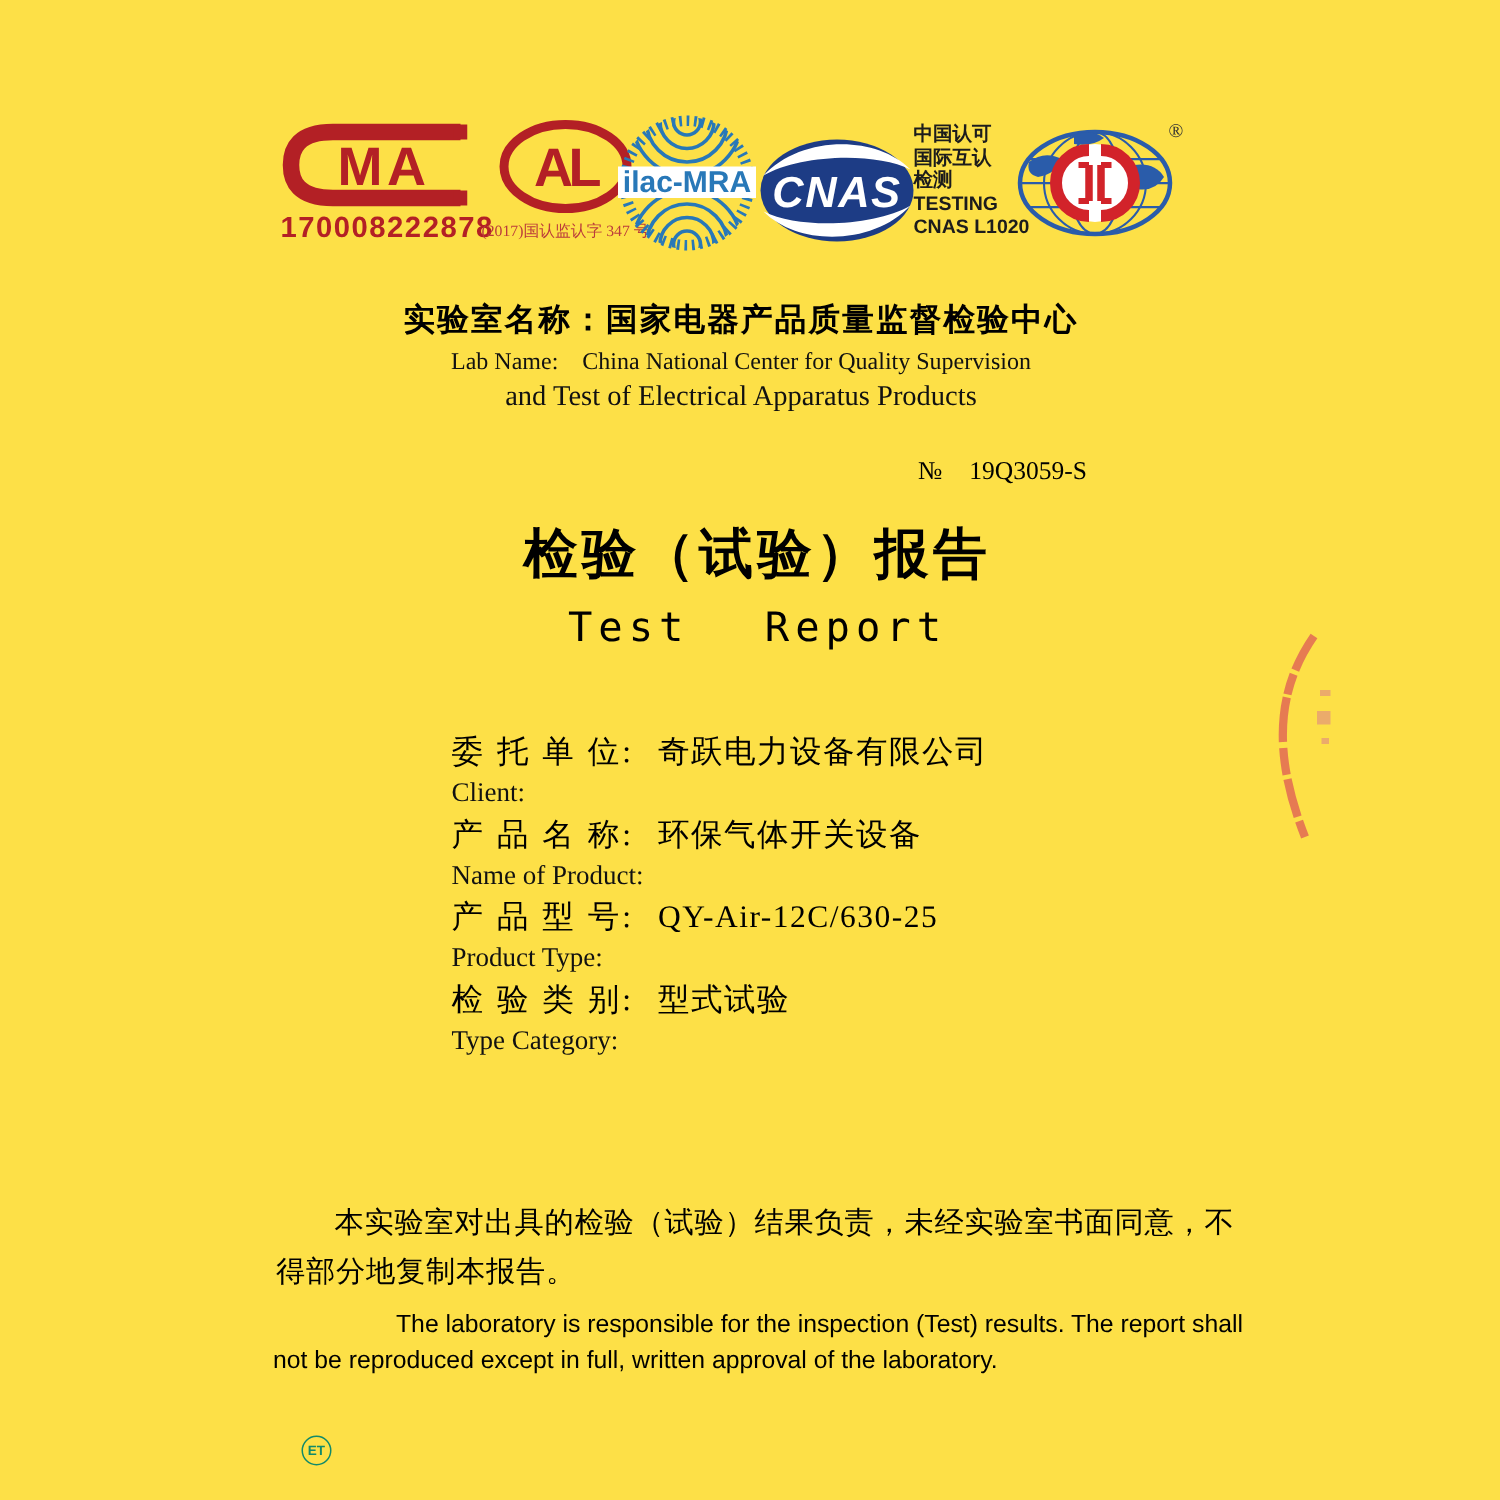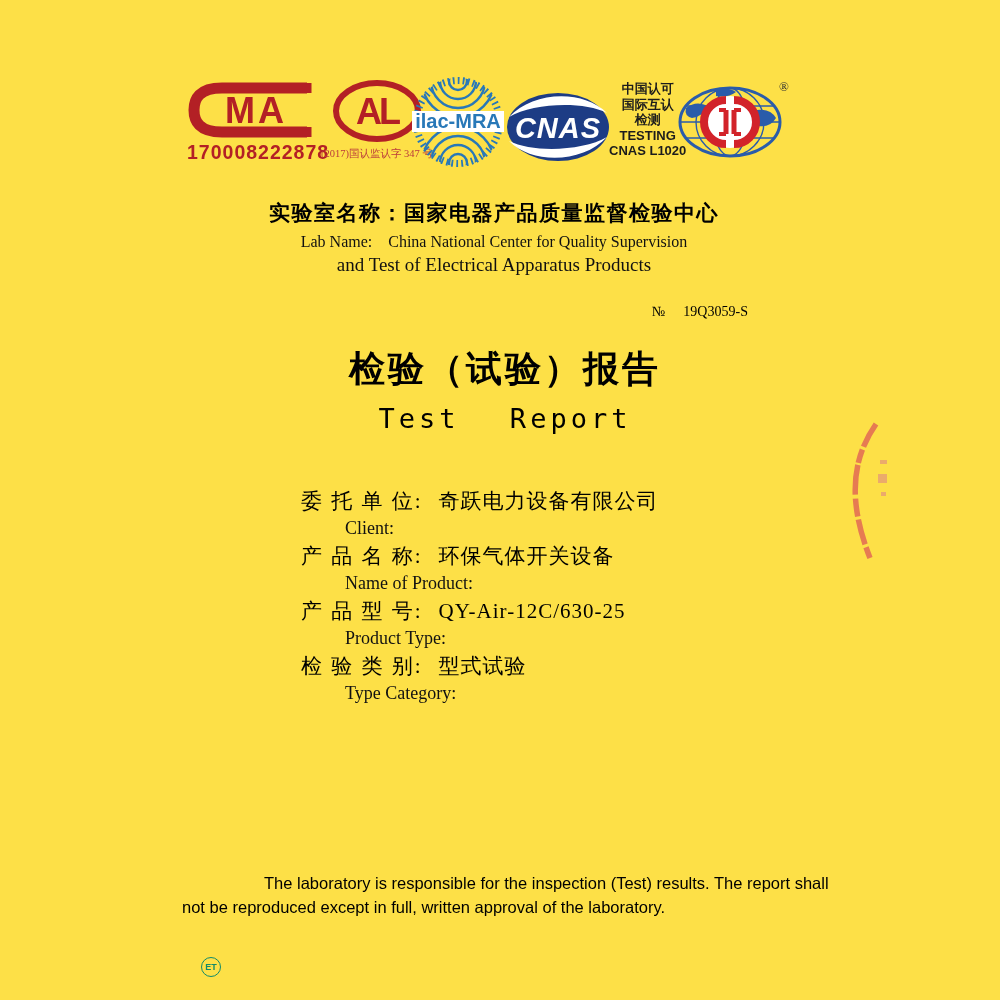--- a/index.html
+++ b/index.html
@@ -6,47 +6,47 @@
   .page{position:relative;width:1000px;height:1000px;background:#fde047;
         font-family:"Liberation Serif",serif;color:#111;overflow:hidden;margin:0 auto;}
   .abs{position:absolute;}
 
   
   .cma-number{left:187px;top:141px;font-family:"Liberation Sans",sans-serif;
               font-weight:bold;font-size:19.5px;letter-spacing:1px;color:#b32025;}
   .al-caption{left:321px;top:147px;font-size:10.5px;color:#bb3b3b;letter-spacing:0px;
               font-family:"Liberation Serif",serif;}
   .accred{left:609px;top:81px;font-family:"Liberation Sans",sans-serif;font-weight:bold;
-          font-size:13px;line-height:15.5px;color:#1c1c1c;text-align:center;}
+          font-size:13px;line-height:15.5px;color:#1c1c1c;}
 
   
   .lab-block{left:0;top:199px;width:948px;text-align:center;padding-left:20px;}
   .lab-cn{font-family:"Liberation Sans",sans-serif;font-weight:bold;font-size:21px;
           letter-spacing:1.5px;color:#000;}
   .lab-en{font-size:16px;margin-top:6px;}
   .lab-en .gap{display:inline-block;width:16px;}
   .lab-en2{font-size:19px;margin-top:3px;}
 
   
-  .report-no{left:612px;top:304px;font-size:14px;color:#000;margin-left:40px;}
+  .report-no{left:612px;top:304px;font-size:17px;color:#000;}
   .report-no .no-value{margin-left:18px;}
 
   
   .title-block{left:0;top:345px;width:1010px;text-align:center;}
   .title-cn{font-family:"Liberation Sans",sans-serif;font-weight:bold;font-size:36px;
             letter-spacing:3px;color:#000;}
   .title-en{font-family:"DejaVu Sans Mono",monospace;font-size:27px;margin-top:9px;
             letter-spacing:4px;word-spacing:30px;color:#000;}
 
   
   .fields{left:301px;top:487px;width:480px;}
   .field-main{font-size:21px;line-height:28px;color:#000;}
   .field-label{letter-spacing:2px;}
   .field-value{margin-left:16px;letter-spacing:1px;}
-  .field-sub{font-size:18px;line-height:27px;color:#111;margin-left:44px;}
+  .field-sub{font-size:18px;line-height:27px;color:#111;}
   .sub-indent{}
 
   
   .cn-disclaimer{left:184px;top:799px;width:652px;font-size:19.5px;line-height:33px;
                  text-indent:2em;letter-spacing:0.5px;color:#000;}
   .en-disclaimer{left:182px;top:871px;width:660px;font-family:"Liberation Sans",sans-serif;
                  font-size:16.5px;line-height:24px;text-indent:82px;color:#000;}
 
   
   .et-mark{left:201px;top:957px;width:18px;height:18px;border:1.6px solid #128a6a;
@@ -180,17 +180,18 @@
       <div class="field-sub">Product Type:</div>
     </div>
     <div class="field-row">
       <div class="field-main">
         <span class="field-label">检 验 类 别:</span><span class="field-value">型式试验</span>
       </div>
       <div class="field-sub">Type Category:</div>
     </div>
   </div>
 
+  <div class="abs cn-disclaimer">本实验室对出具的检验（试验）结果负责，未经实验室书面同意，不得部分地复制本报告。</div>
   <div class="abs en-disclaimer">The laboratory is responsible for the inspection (Test) results. The report shall not be reproduced except in full, written approval of the laboratory.</div>
 
   <div class="abs et-mark">ET</div>
 
 </div>
 
 </body></html>

